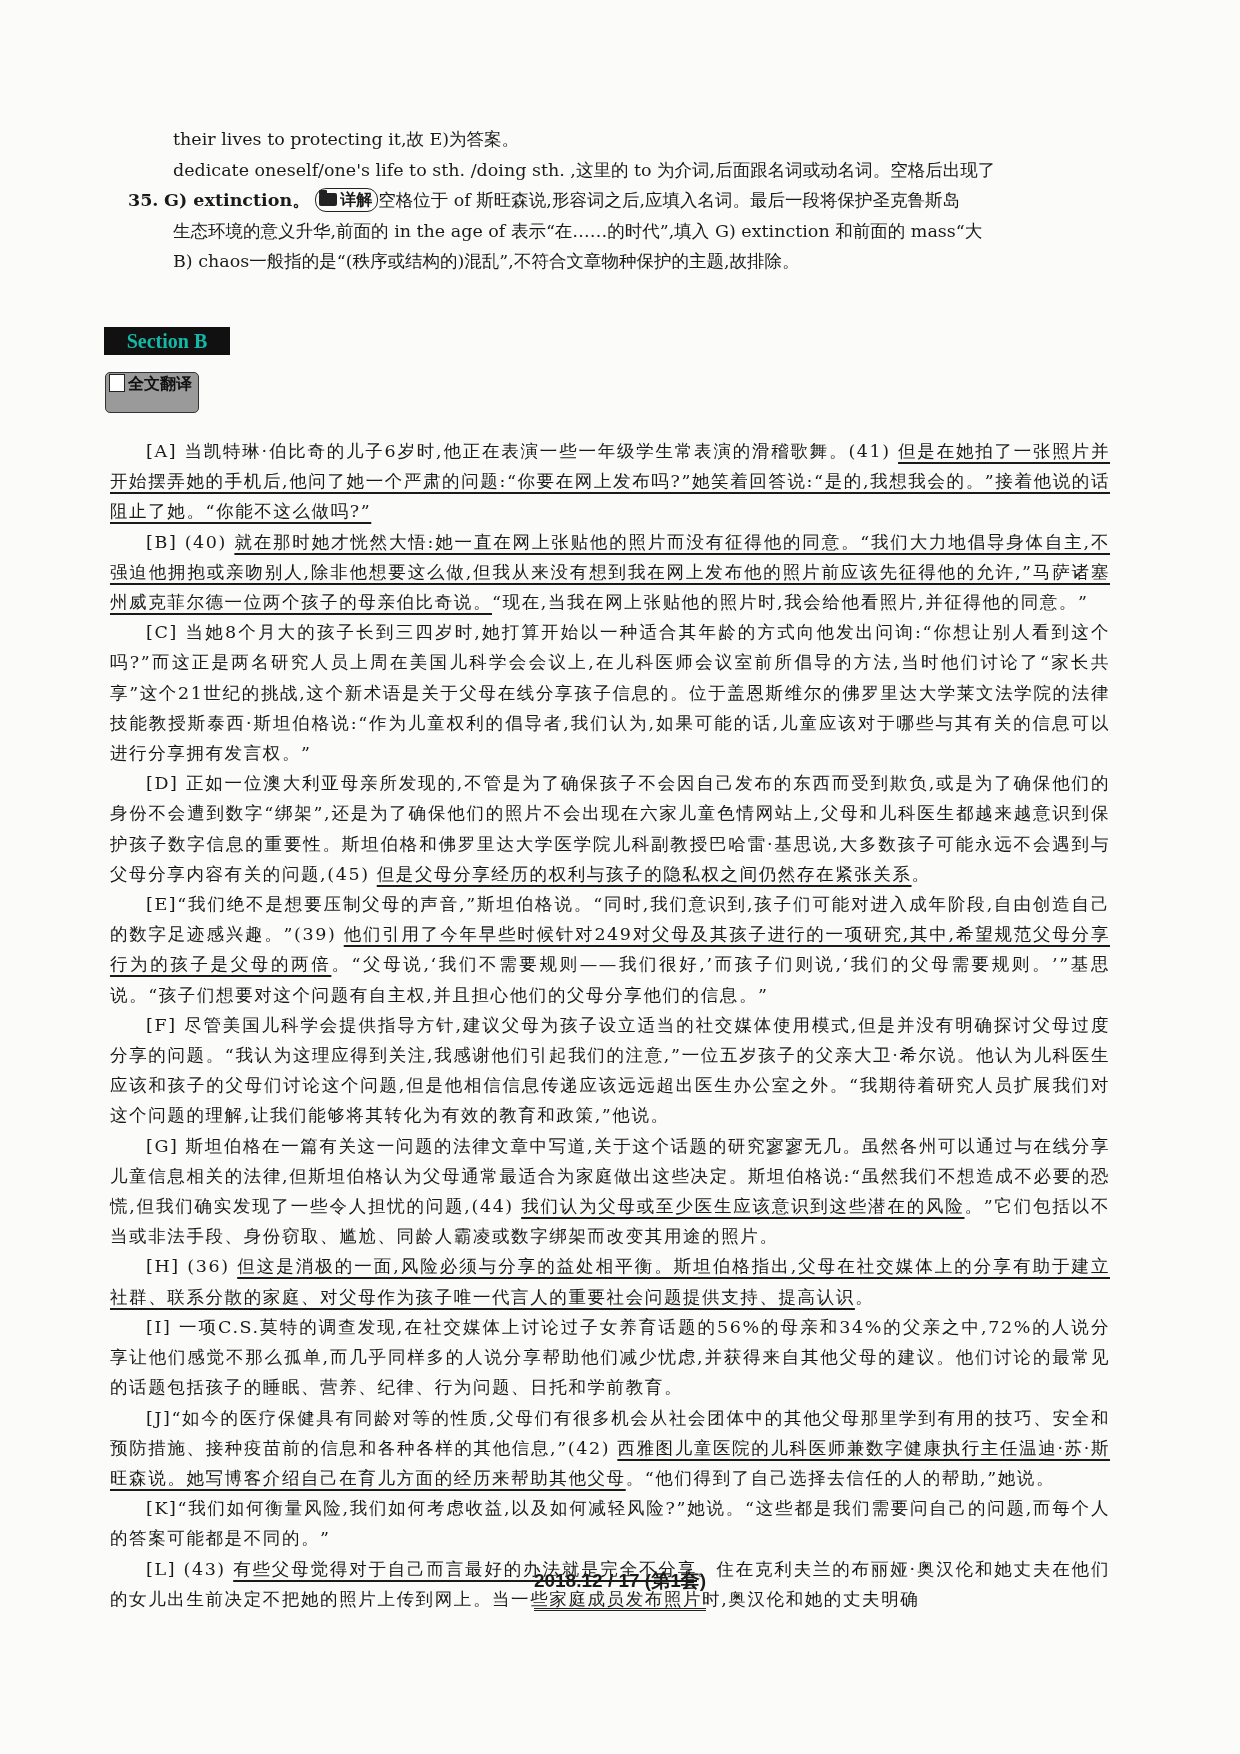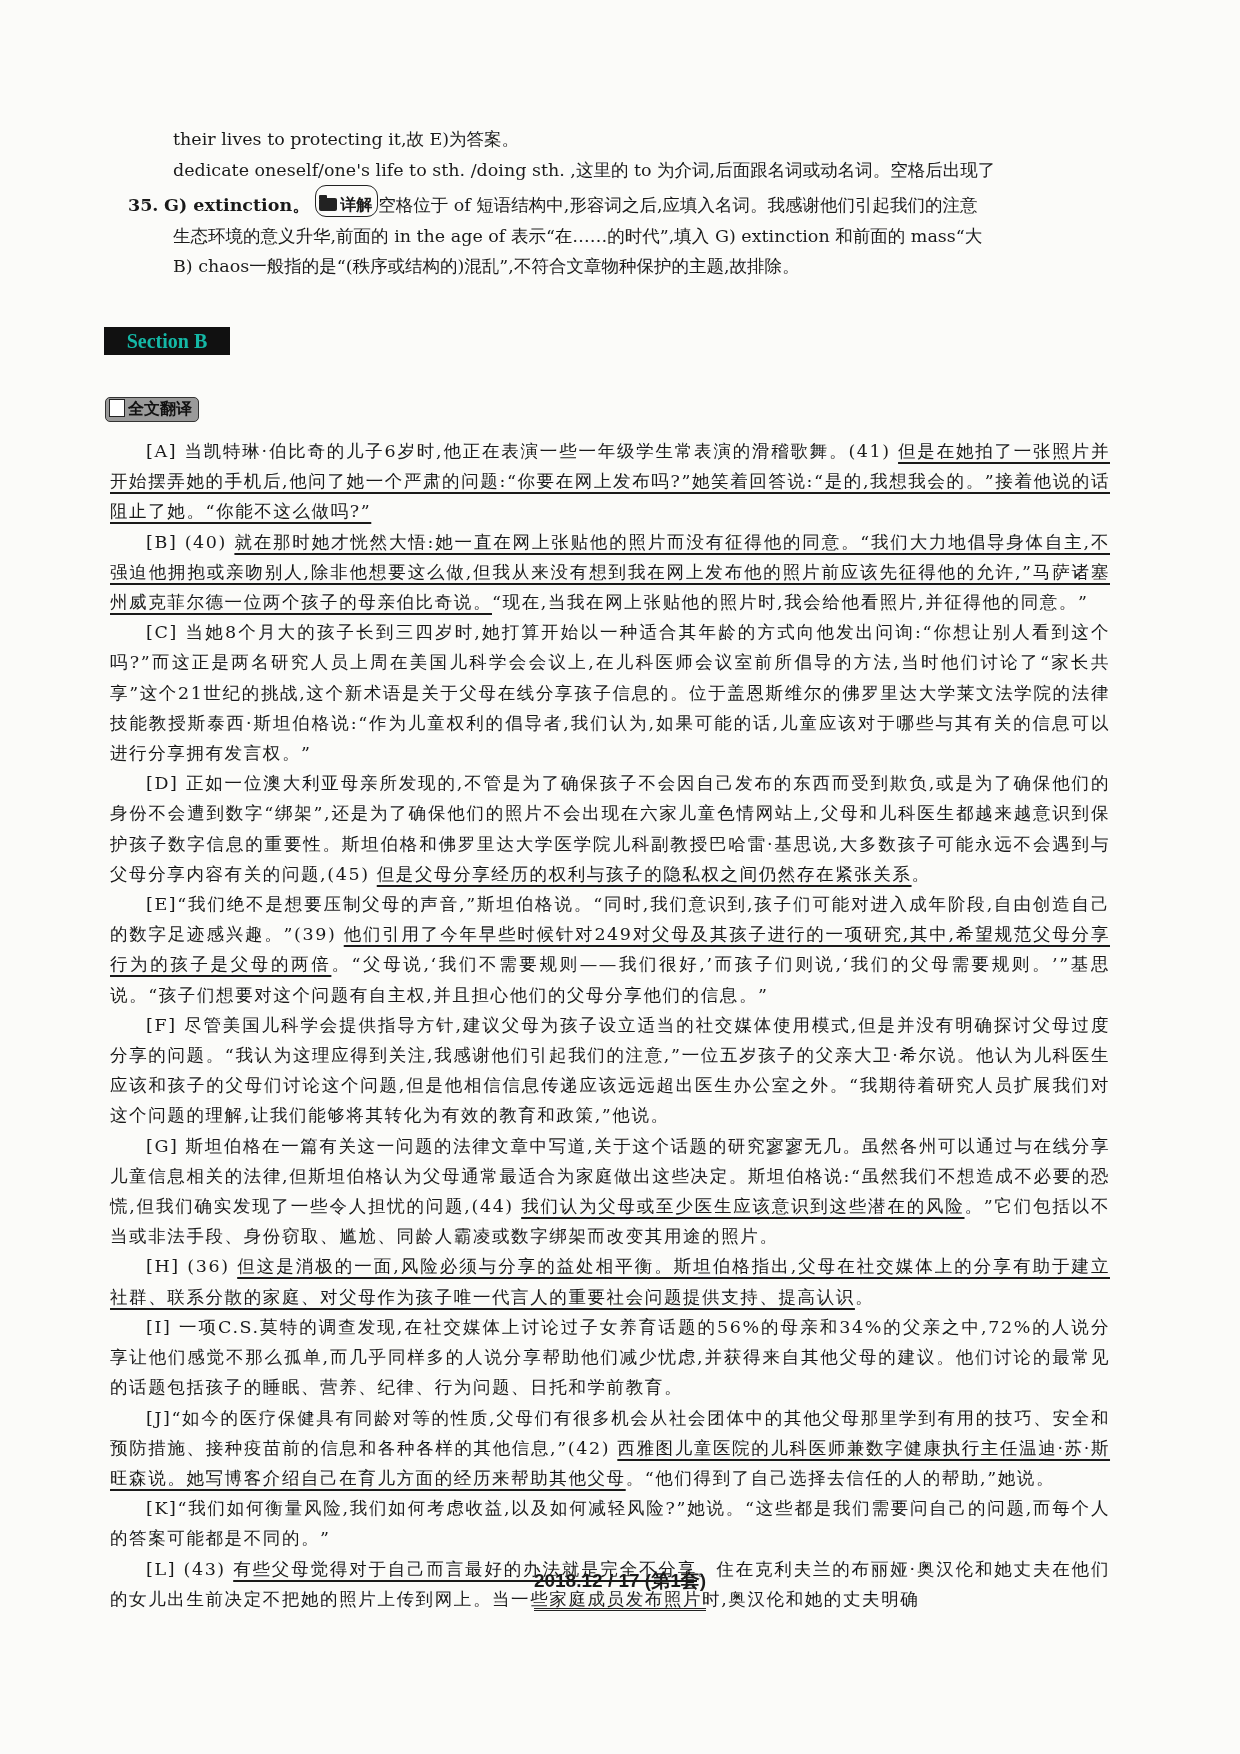--- a/index.html
+++ b/index.html
@@ -7,33 +7,33 @@
       width: 1240px; height: 1754px; background: #fbfbf9; position: relative; overflow: hidden;
       font-family: "DejaVu Serif", "Liberation Serif", serif; color: #1a1a1a;
     }
     .page { position: absolute; left: 0; top: 0; width: 1240px; height: 1754px; }
     .top-block { position: absolute; left: 128px; top: 124px; width: 990px; font-size: 17.5px; line-height: 30.5px; }
     .top-block .ln { white-space: nowrap; }
     .ind { padding-left: 45px; }
     .qnum { font-weight: bold; }
     .bold { font-weight: bold; }
     .detail-badge {
-      display: inline-block; border: 1.5px solid #222; border-radius: 11px; padding: 8px 5px 0 3px;
+      display: inline-block; border: 1.5px solid #222; border-radius: 11px; padding: 0 5px 0 3px;
       line-height: 22px; font-family: "DejaVu Sans", sans-serif; font-size: 16px; font-weight: bold; vertical-align: 1px;
     }
     .folder-icon { display: inline-block; width: 18px; height: 13px; background: #222; border-radius: 2px; margin-right: 3px; vertical-align: -1px; position: relative; }
     .folder-icon::before { content: ""; position: absolute; left: 0; top: -3px; width: 8px; height: 4px; background: #222; border-radius: 1px 1px 0 0; }
     .section-b {
       position: absolute; left: 104px; top: 327px; width: 126px; height: 28px; background: #111; color: #14b8a6;
       font-family: "Liberation Serif", serif; font-weight: bold; font-size: 20px; line-height: 28px; text-align: center;
     }
     .trans-badge {
-      position: absolute; left: 105px; top: 372px; height: 22px; padding: 0 6px 1px 3px;
+      position: absolute; left: 105px; top: 372px; height: 22px; padding: 0 6px 17px 3px;
       background: #9a9a9a; border: 1.5px solid #333; border-radius: 5px;
-      font-family: "DejaVu Sans", sans-serif; font-weight: bold; font-size: 16px; line-height: 22px; color: #111; margin-top: 25px;
+      font-family: "DejaVu Sans", sans-serif; font-weight: bold; font-size: 16px; line-height: 22px; color: #111;
     }
     .trans-badge .box { display: inline-block; width: 14px; height: 16px; background: #fff; border: 1.5px solid #222; vertical-align: -3px; margin-right: 3px; }
     .title { position: absolute; left: 0; width: 1240px; top: 408px; text-align: center; font-family: "DejaVu Sans", sans-serif; font-weight: bold; font-size: 17px; }
     .article { position: absolute; left: 110px; top: 436px; width: 1000px; font-size: 17.5px; line-height: 30.2px; letter-spacing: 1.6px; }
     .para { text-indent: 36px; margin: 0; text-align: justify; }
     .u { text-decoration: underline; text-underline-offset: 5px; text-decoration-thickness: 1.5px; }
     .footer {
       position: absolute; left: 0; width: 1240px; top: 1568px; text-align: center;
       font-family: "Liberation Sans", sans-serif; font-weight: bold; font-size: 19px;
     }
@@ -43,21 +43,21 @@
 <body>
 
 <div class="page">
 
   <div class="top-block">
     <div class="ln ind">their lives to protecting it,故 E)为答案。</div>
     <div class="ln ind">dedicate oneself/one's life to sth. /doing sth. ,这里的 to 为介词,后面跟名词或动名词。空格后出现了</div>
     <div class="ln">
       <span class="qnum">35.</span>
       <span class="bold">G) extinction。</span>
-      <span class="detail-badge"><span class="folder-icon"></span><span>详解</span></span><span>空格位于 of 短语结构中,形容词之后,应填入名词。我感谢他们引起我们的注意</span>
+      <span class="detail-badge"><span class="folder-icon"></span><span>详解</span></span><span>空格位于 of 斯旺森说,形容词之后,应填入名词。最后一段将保护圣克鲁斯岛</span>
     </div>
     <div class="ln ind">生态环境的意义升华,前面的 in the age of 表示“在……的时代”,填入 G) extinction 和前面的 mass“大</div>
     <div class="ln ind">B) chaos一般指的是“(秩序或结构的)混乱”,不符合文章物种保护的主题,故排除。</div>
   </div>
 
   <div class="section-b">Section B</div>
   <div class="trans-badge"><span class="box"></span><span>全文翻译</span></div>
 
 
   <div class="article">

